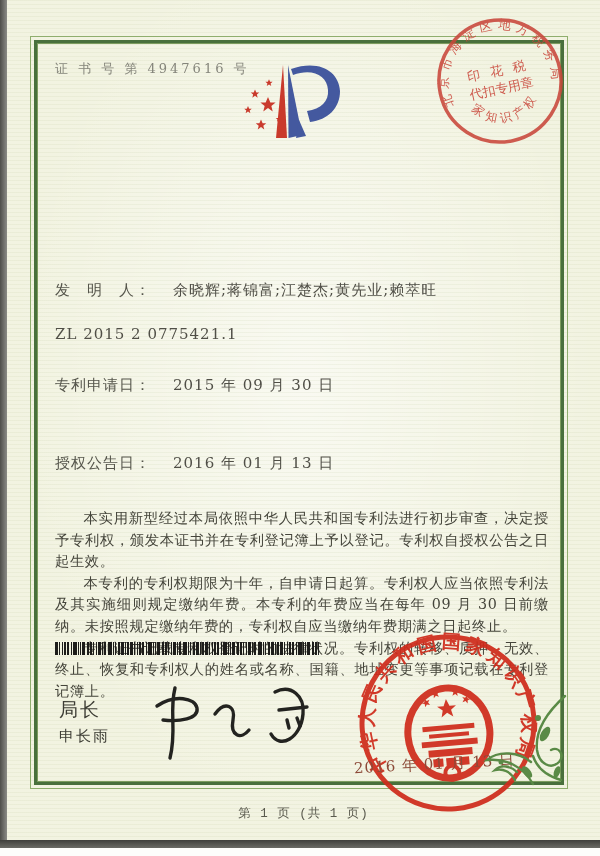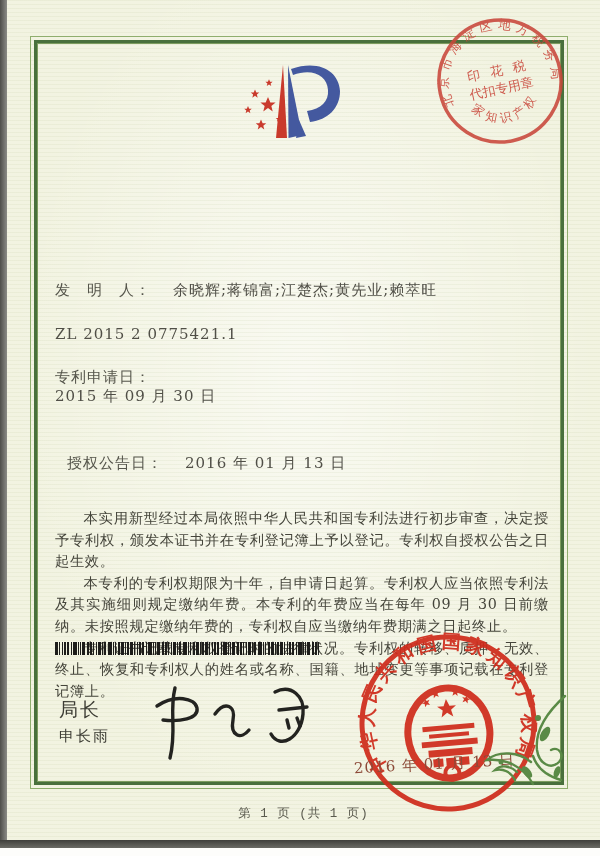--- a/index.html
+++ b/index.html
@@ -22,21 +22,21 @@
         color:#85857b;}
   .logo{position:absolute;left:233px;top:58px;width:126px;height:94px;}
   .tax-stamp{position:absolute;left:423px;top:11px;width:140px;height:140px;opacity:0.88;}
   .title{position:absolute;left:0;right:0;top:146px;text-align:center;
         font-size:35px;font-weight:bold;letter-spacing:11px;color:#2b2b28;}
   .field{position:absolute;left:48px;display:flex;font-size:15px;color:#55554b;
         letter-spacing:1px;white-space:nowrap;}
   .field .lbl{width:118px;flex:0 0 auto;}
   .field .val{color:#504f47;}
   .f-name{top:233px;} .f-inv{top:281px;} .f-no{top:325px;}
-  .f-file{top:368px;flex-direction:column;} .f-own{top:411px;} .f-grant{top:454px;margin-left:12px;}
+  .f-file{top:376px;} .f-own{top:411px;} .f-grant{top:454px;}
   .body-text{position:absolute;left:48px;top:480px;width:494px;
         font-size:14.3px;line-height:21.6px;color:#45453b;letter-spacing:0.6px;
         text-align:justify;margin-top:28px;}
   .body-text p{margin:0;text-indent:2em;}
   .barcode{position:absolute;left:48px;top:642px;width:270px;height:13px;display:flex;}
   .barcode i{display:block;height:100%;background:#1d1d1a;flex:0 0 auto;}
   .director{position:absolute;left:52px;top:697px;font-size:19px;color:#3c3c34;letter-spacing:2px;}
   .director-name{position:absolute;left:52px;top:727px;font-size:15px;color:#3c3c34;letter-spacing:2px;}
   .signature{position:absolute;left:130px;top:662px;width:200px;height:110px;}
   .seal{position:absolute;left:345px;top:627px;width:192px;height:192px;opacity:0.93;}
@@ -55,20 +55,21 @@
   </defs>
 </svg>
 
 <div class="scan">
   <div class="paper">
 
     <div class="frame-outer">
       <div class="frame-inner"></div>
     </div>
 
+    <div class="cert-no">证 书 号 第 4947616 号</div>
 
     <svg class="logo" viewBox="0 0 126 94">
       <g fill="#c93a2c">
         <use href="#star" transform="translate(15,36) scale(0.45)"></use>
         <use href="#star" transform="translate(29,25) scale(0.38)"></use>
         <use href="#star" transform="translate(8,52) scale(0.40)"></use>
         <use href="#star" transform="translate(28,47) scale(0.80)"></use>
         <use href="#star" transform="translate(21,67) scale(0.55)"></use>
         <use href="#star" transform="translate(39,61) scale(0.35)"></use>
       </g>

